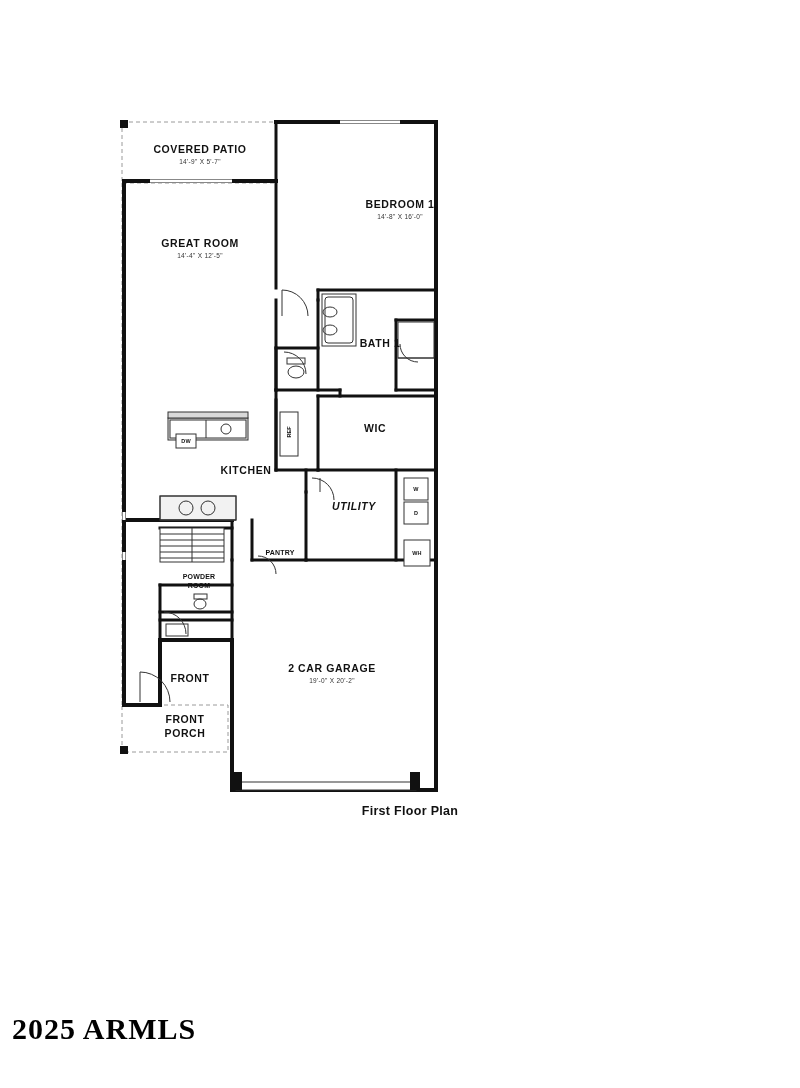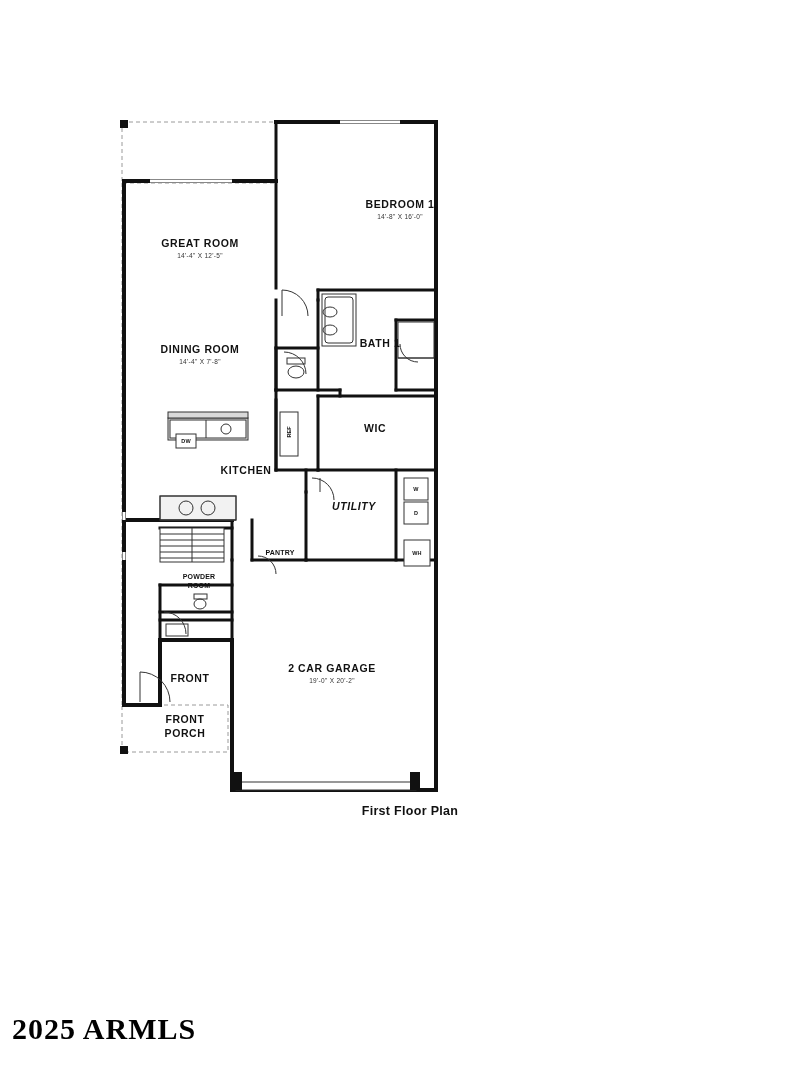--- a/index.html
+++ b/index.html
@@ -249,35 +249,35 @@
       <line x1="124" y1="552" x2="124" y2="560"></line>
       <line x1="340" y1="122" x2="400" y2="122"></line>
     </g>
 
     <g fill="#111111">
       <rect x="232" y="772" width="10" height="18"></rect>
       <rect x="410" y="772" width="10" height="18"></rect>
     </g>
   </svg>
 
+  <div class="room-label" style="left:120px; top:143px; width:160px;">
+    <span class="name">COVERED PATIO</span>
+    <span class="dims">14'-9" X 5'-7"</span>
+  </div>
 
   <div class="room-label" style="left:276px; top:198px; width:160px;padding-left:44px;">
     <span class="name">BEDROOM 1</span>
     <span class="dims">14'-8" X 16'-0"</span>
   </div>
 
   <div class="room-label" style="left:120px; top:237px; width:160px;">
     <span class="name">GREAT ROOM</span>
     <span class="dims">14'-4" X 12'-5"</span>
   </div>
 
-  <div class="room-label" style="left:120px; top:343px; width:160px;">
-    <span class="name">DINING ROOM</span>
-    <span class="dims">14'-4" X 7'-8"</span>
-  </div>
 
   <div class="room-label" style="left:330px; top:337px; width:100px;">
     <span class="name">BATH 1</span>
   </div>
 
   <div class="room-label" style="left:330px; top:422px; width:90px;">
     <span class="name">WIC</span>
   </div>
 
   <div class="room-label" style="left:170px; top:464px; width:152px;">

